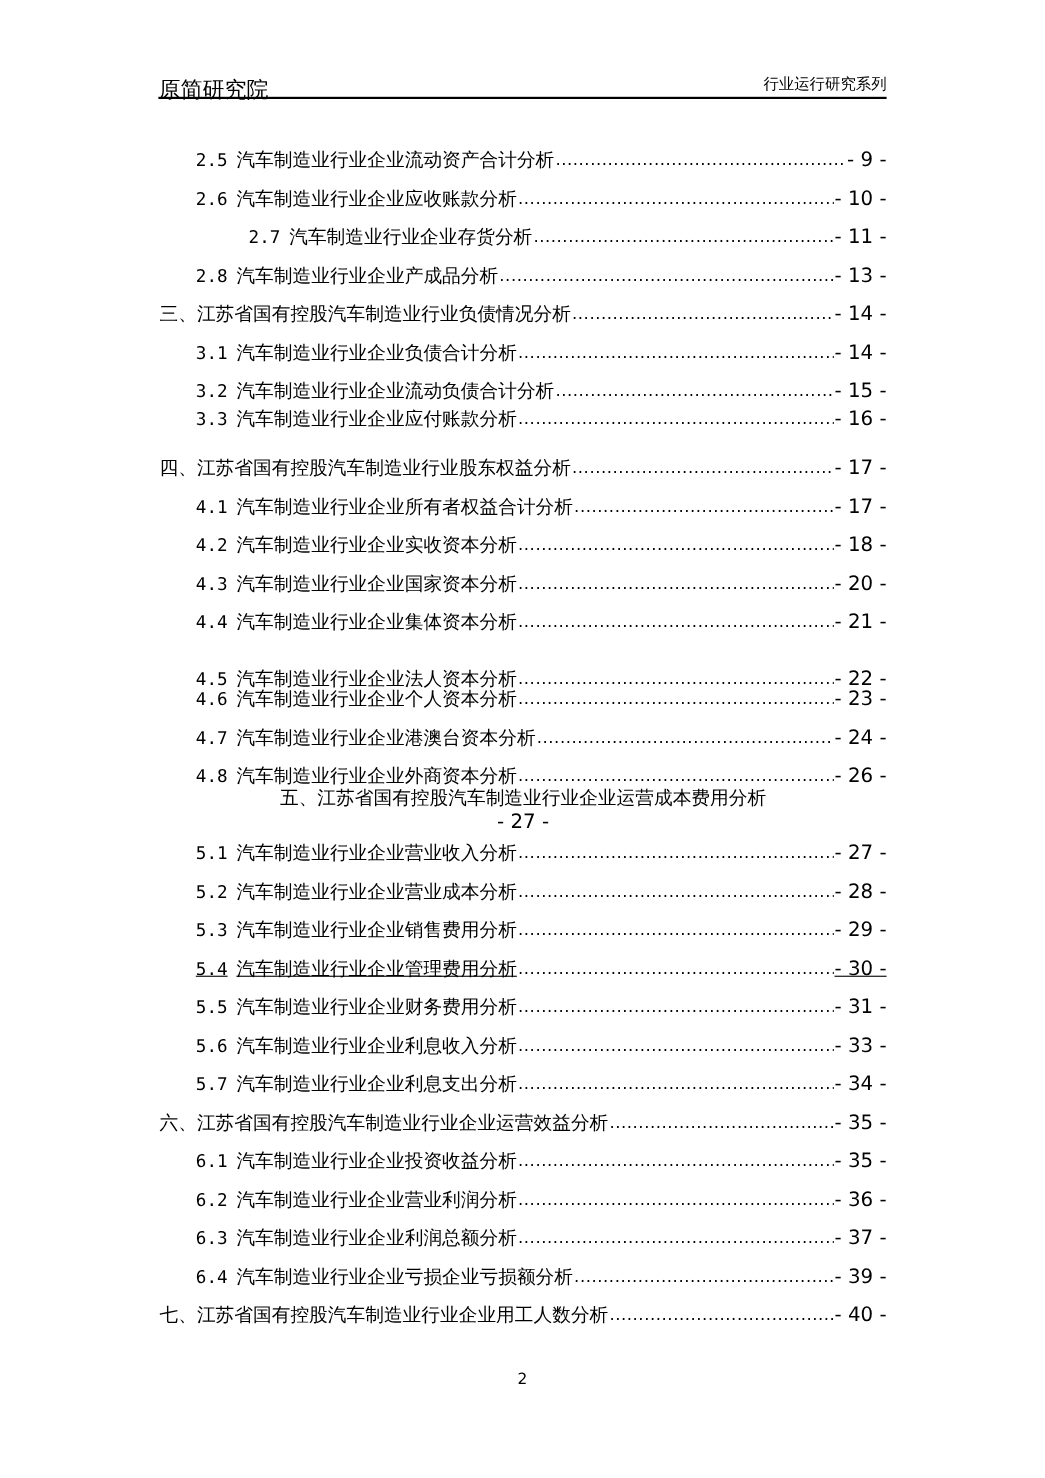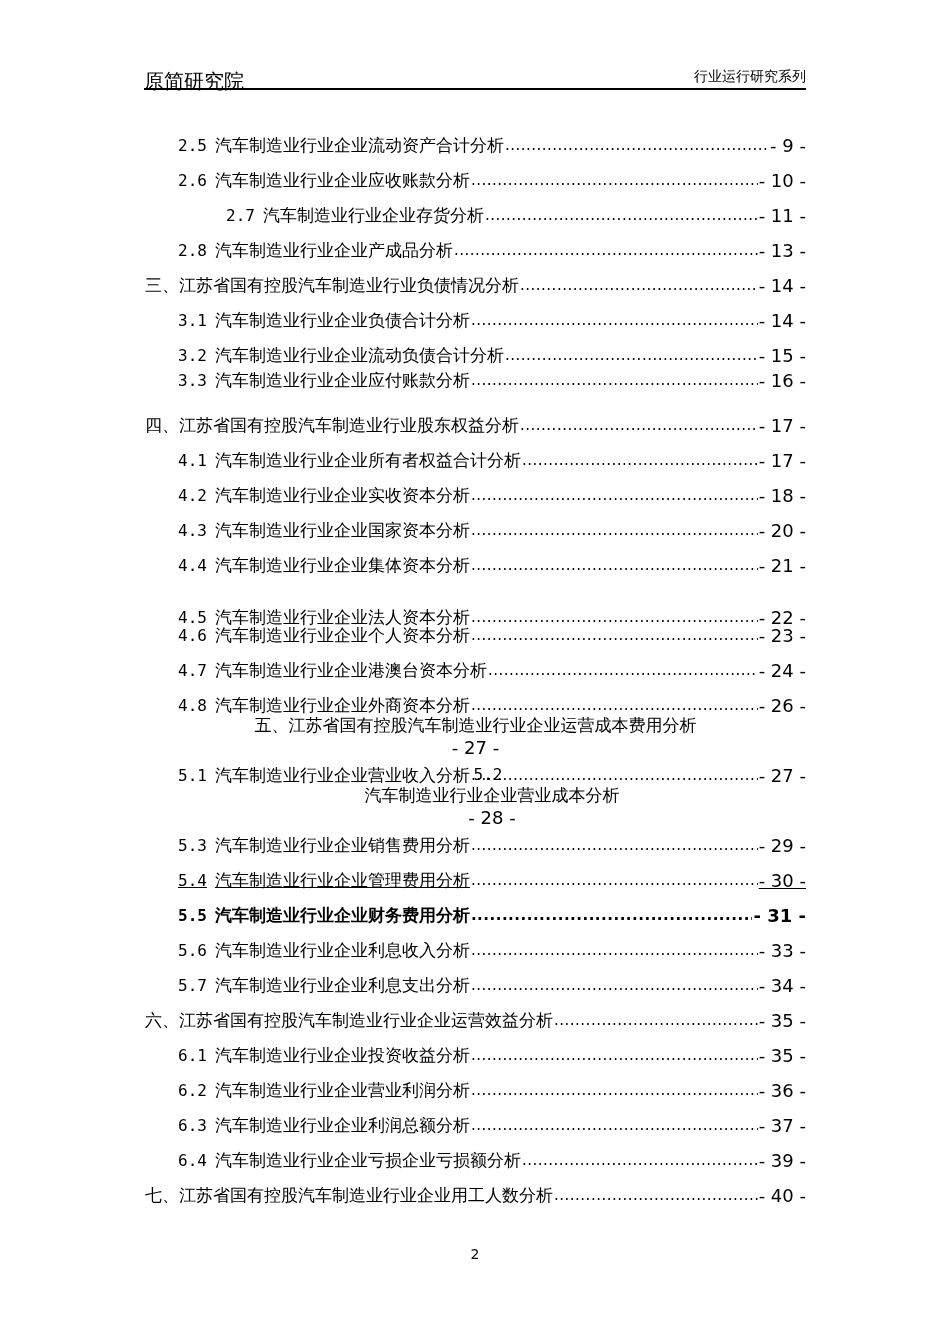--- a/index.html
+++ b/index.html
@@ -136,39 +136,39 @@
       <span class="title">五、江苏省国有控股汽车制造业行业企业运营成本费用分析</span>
       <span class="leader"></span>
       <span class="page">- 27 -</span>
     </div>
     <div class="toc-entry lvl2" style="top: 630px;">
       <span class="num">5.1</span>
       <span class="title">汽车制造业行业企业营业收入分析</span>
       <span class="leader"></span>
       <span class="page">- 27 -</span>
     </div>
-    <div class="toc-entry lvl2" style="top: 665px; flex-direction: column;">
+    <div class="toc-entry lvl2" style="top: 665px;">
       <span class="num">5.2</span>
       <span class="title">汽车制造业行业企业营业成本分析</span>
       <span class="leader"></span>
       <span class="page">- 28 -</span>
     </div>
     <div class="toc-entry lvl2" style="top: 700px;">
       <span class="num">5.3</span>
       <span class="title">汽车制造业行业企业销售费用分析</span>
       <span class="leader"></span>
       <span class="page">- 29 -</span>
     </div>
     <div class="toc-entry lvl2" style="top: 735px; text-decoration: underline;">
       <span class="num">5.4</span>
       <span class="title">汽车制造业行业企业管理费用分析</span>
       <span class="leader"></span>
       <span class="page">- 30 -</span>
     </div>
-    <div class="toc-entry lvl2" style="top: 770px; font-weight: bold;">
+    <div class="toc-entry lvl2" style="top: 770px;">
       <span class="num">5.5</span>
       <span class="title">汽车制造业行业企业财务费用分析</span>
       <span class="leader"></span>
       <span class="page">- 31 -</span>
     </div>
     <div class="toc-entry lvl2" style="top: 805px;">
       <span class="num">5.6</span>
       <span class="title">汽车制造业行业企业利息收入分析</span>
       <span class="leader"></span>
       <span class="page">- 33 -</span>

